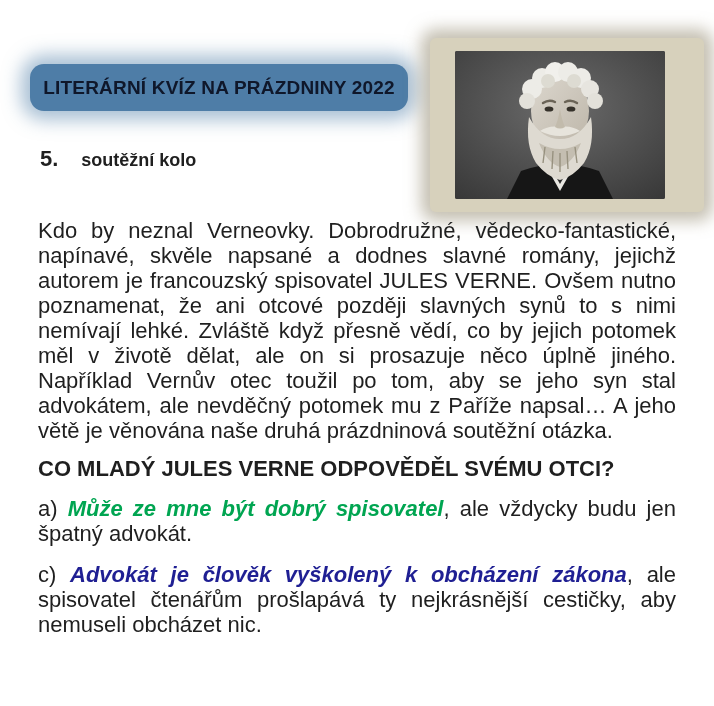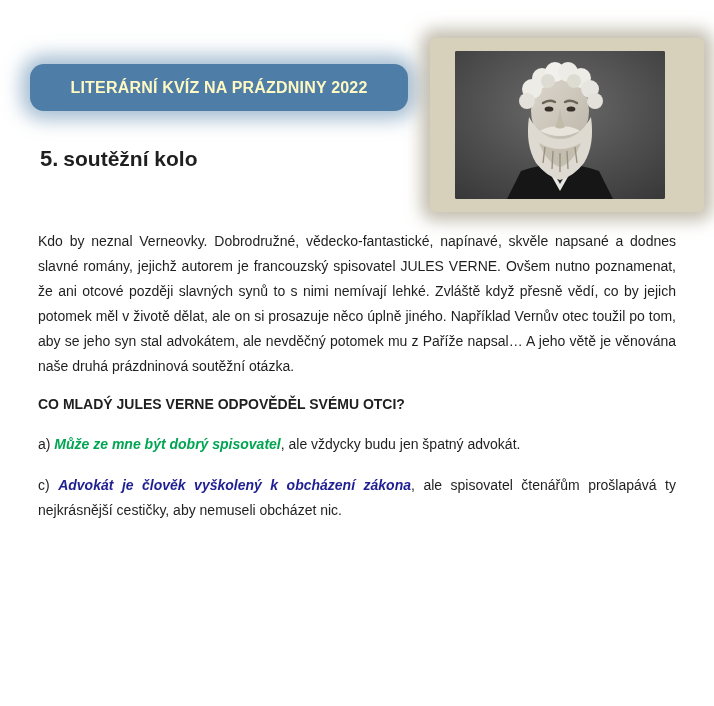--- a/index.html
+++ b/index.html
@@ -10,45 +10,45 @@
     color:#1f1f1f;
   }
   
   .banner{
     position:absolute;left:30px;top:64px;width:378px;height:47px;
     border-radius:14px;
     display:flex;align-items:center;justify-content:center;
     box-shadow:0 0 18px 9px rgba(84,130,170,.5);
   }
   .banner-title{
-    color:#fef9c3;font-size:16px;font-weight:bold;letter-spacing:.2px;
+    color:#0f172a;font-size:19px;font-weight:bold;letter-spacing:.2px;
     white-space:nowrap;
   }
   
   .photo-frame{
     position:absolute;left:430px;top:38px;width:274px;height:174px;
     border-radius:6px;
     box-shadow:0 0 16px 9px rgba(150,140,115,.55);
   }
   .photo-inner{
     position:absolute;left:25px;top:13px;width:210px;height:148px;
     overflow:hidden;border-radius:2px;background:#3c3c3c;
   }
   .photo-inner svg{display:block;}
   
   .round{
     position:absolute;left:40px;top:146px;
     font-weight:bold;white-space:nowrap;
   }
   .round-number{font-size:22px;}
-  .round-label{font-size:21px;margin-left:5px;}
+  .round-label{font-size:18px;margin-left:23px;}
   
   .content{
-    position:absolute;left:38px;top:229px;width:638px;
-    font-size:14px;line-height:25px;
+    position:absolute;left:38px;top:218px;width:638px;
+    font-size:22px;line-height:25px;
   }
   .content p{margin:0;text-align:justify;}
   .intro{margin-bottom:13px !important;}
   .question{font-weight:bold;margin-bottom:15px !important;text-align:left;}
   .answer{margin-bottom:16px !important;}
   .answer .hl{font-weight:bold;font-style:italic;}
 </style>
 </head>
 <body>
 

